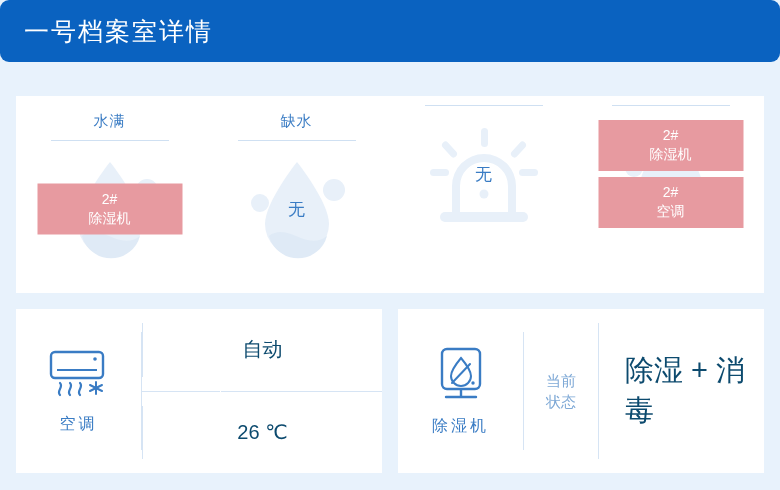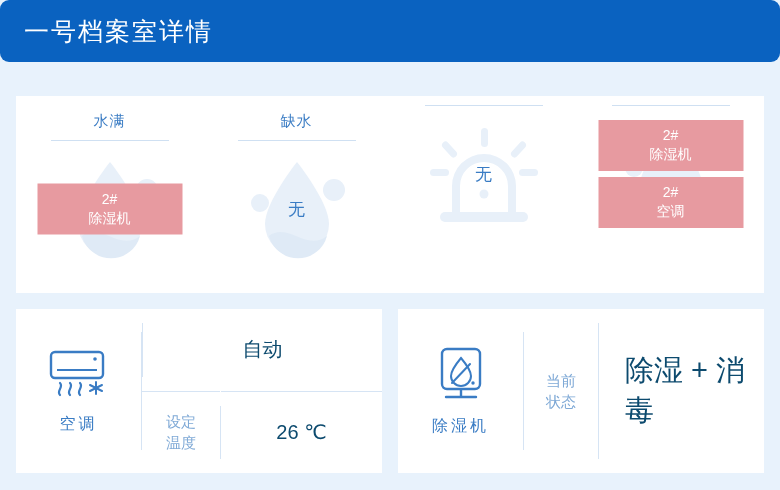--- a/index.html
+++ b/index.html
@@ -341,24 +341,20 @@
         <div class="kv-row">
           <div class="kv-cell-divider"></div>
           <div class="kv-value">自动</div>
         </div>
         <div class="kv-hrule-wrap">
           <div class="kv-hrule-left"></div>
           <div class="kv-hrule-gap"></div>
           <div class="kv-hrule-right"></div>
         </div>
         <div class="kv-row">
-          <div class="kv-label">
-            <span class="kv-label-line">设定</span>
-            <span class="kv-label-line">温度</span>
-          </div>
           <div class="kv-cell-divider"></div>
           <div class="kv-value">26 ℃</div>
         </div>
       </div>
     </div>
 
     <div class="device-panel">
       <div class="device-ident">
         <span>
           <svg width="56" height="56" viewBox="0 0 56 56">

